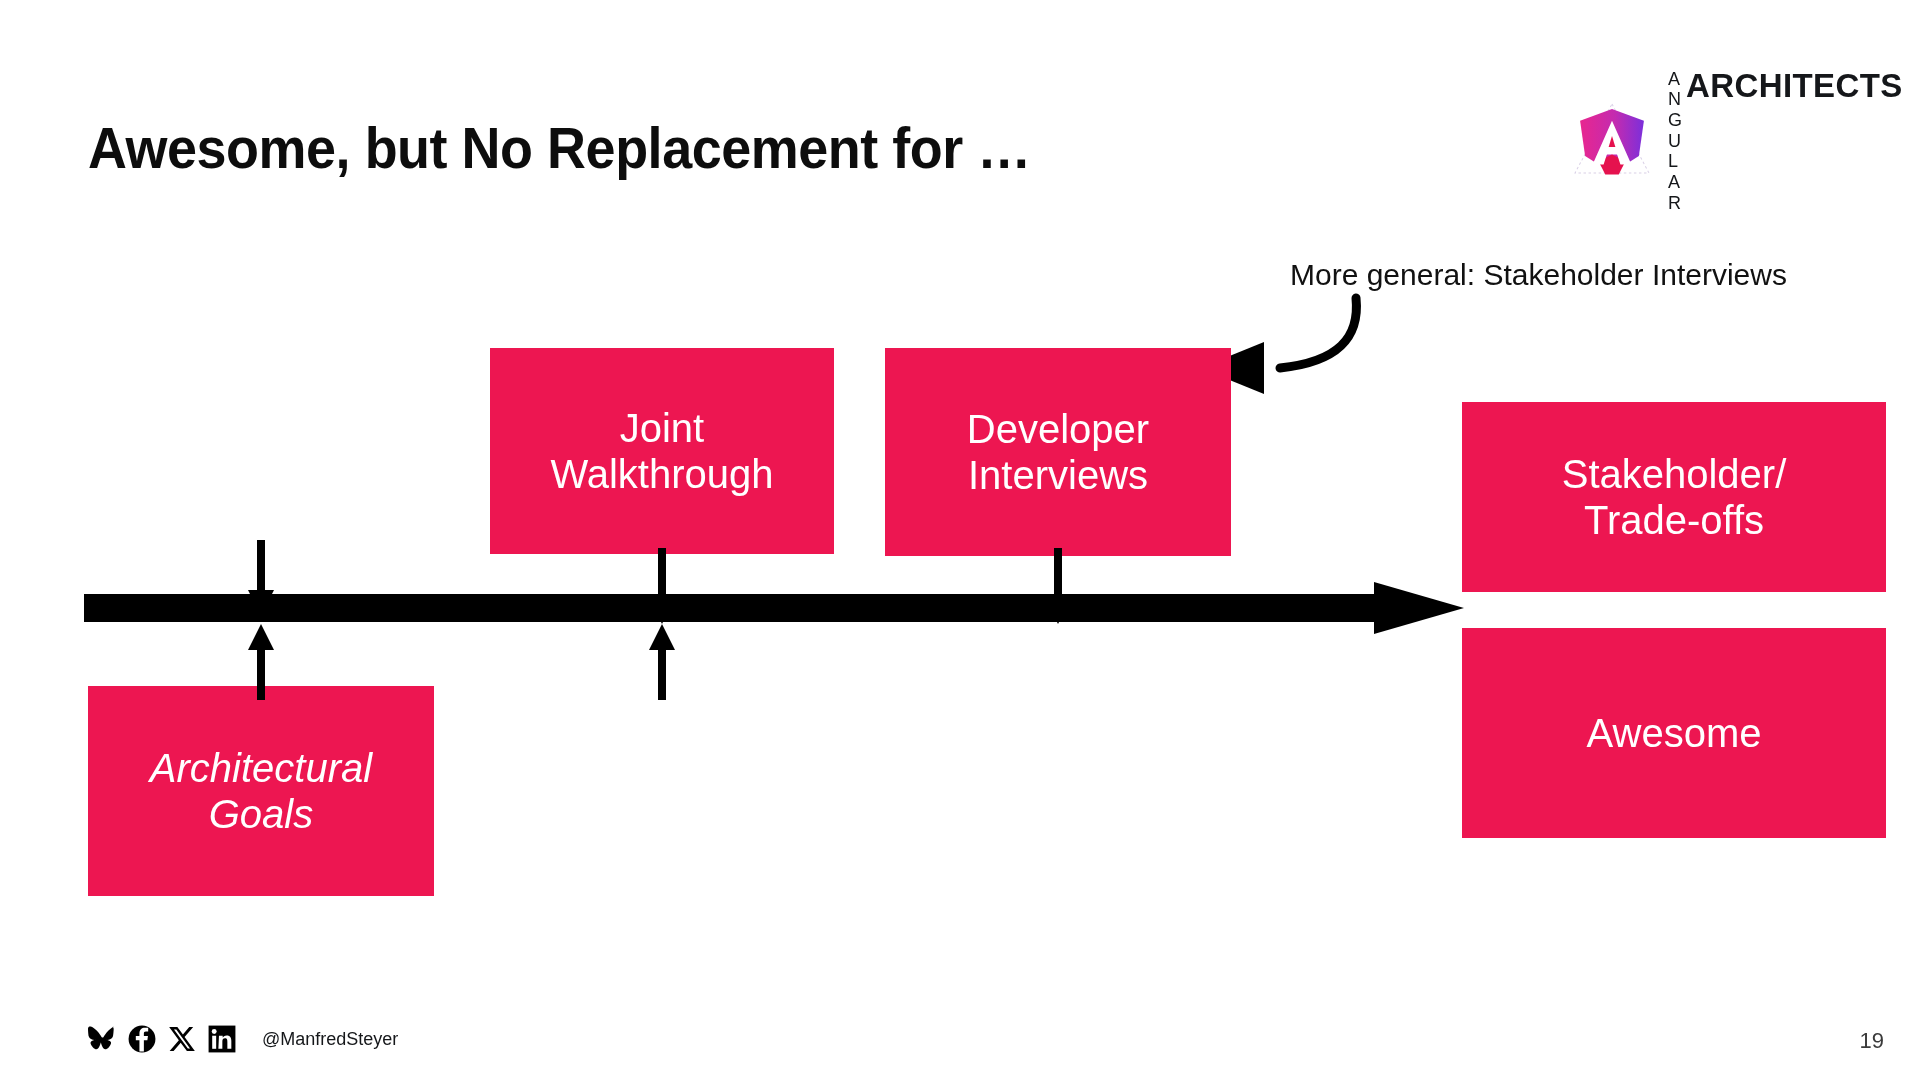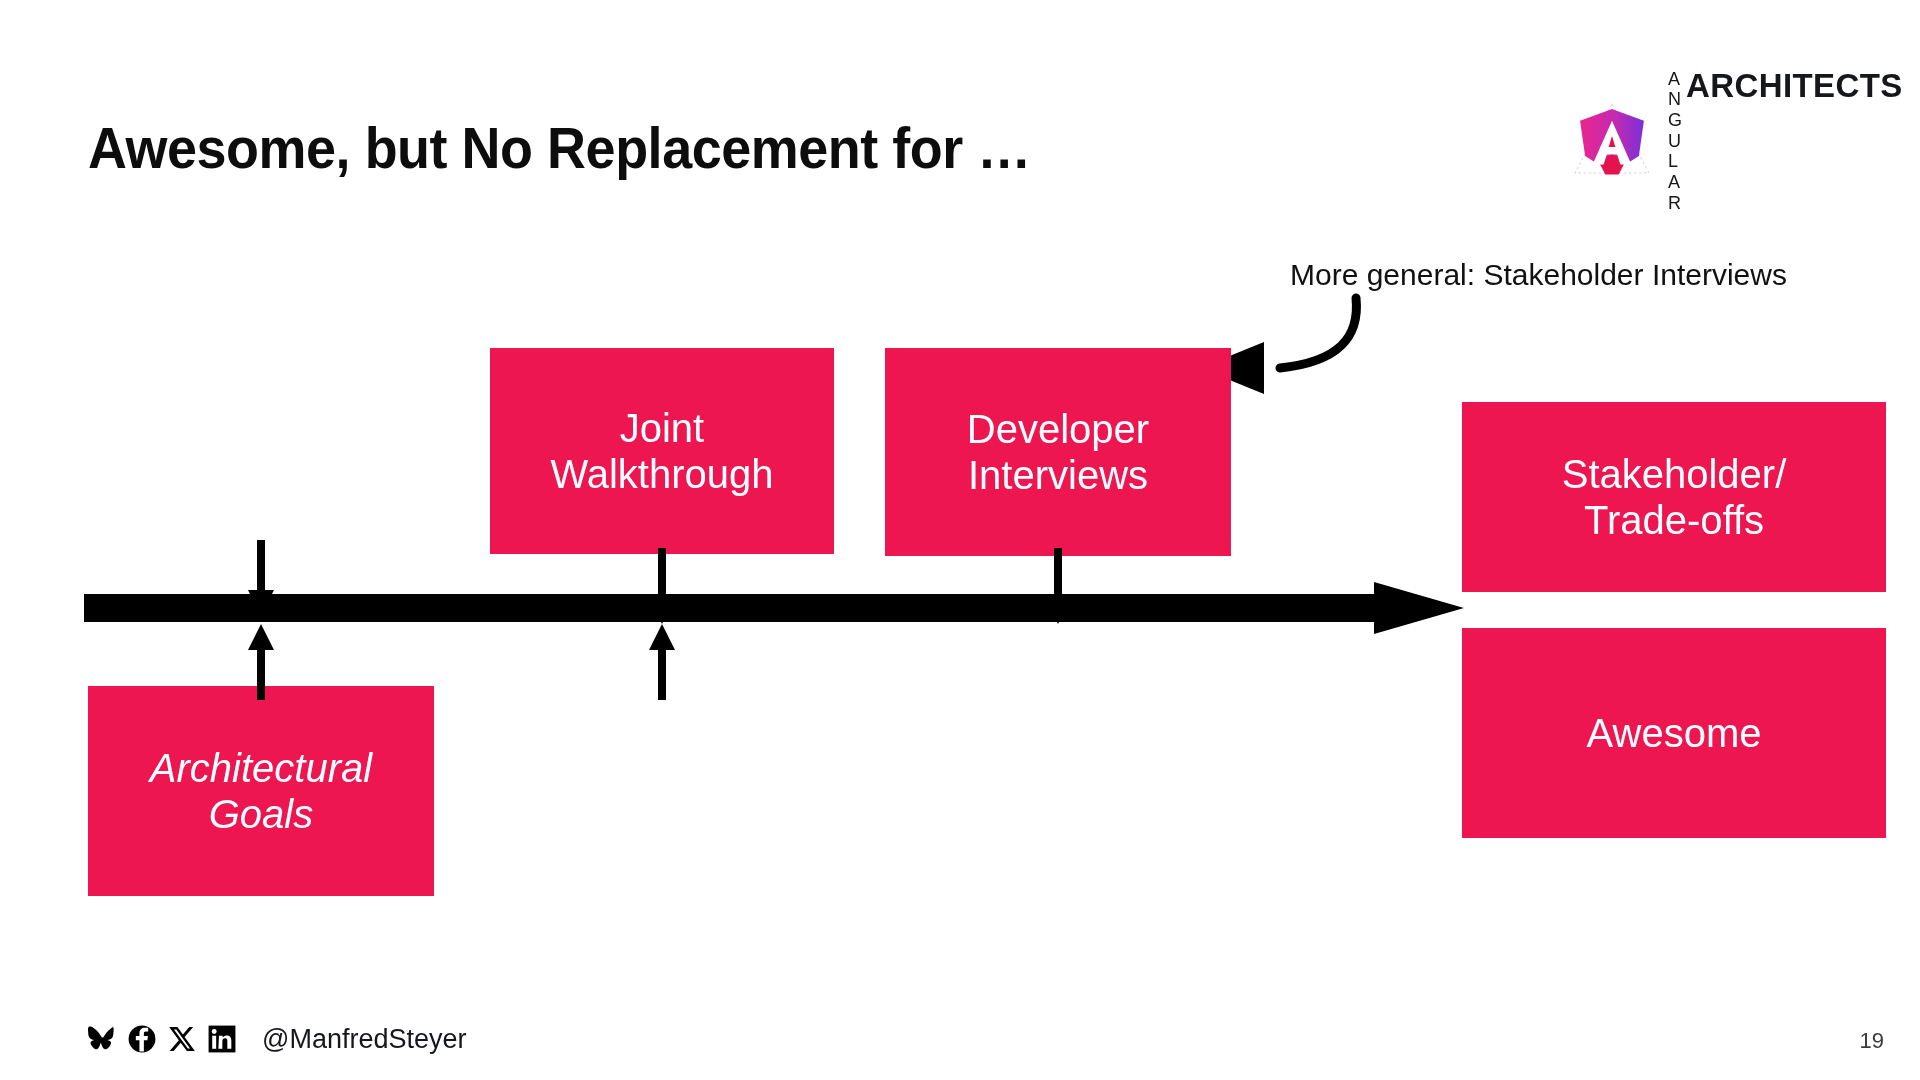--- a/index.html
+++ b/index.html
@@ -122,21 +122,21 @@
     position: absolute;
     left: 88px;
     top: 1022px;
     display: flex;
     align-items: center;
     gap: 12px;
     height: 34px;
   }
   .footer-icon { width: 28px; height: 28px; display: block; }
   .footer-handle {
-    font-size: 27px;
+    font-size: 18px;
     color: #15171a;
     margin-left: 14px;
     white-space: nowrap;
   }
   .page-number {
     position: absolute;
     right: 36px;
     top: 1028px;
     font-size: 22px;
     color: #3b3b3b;

